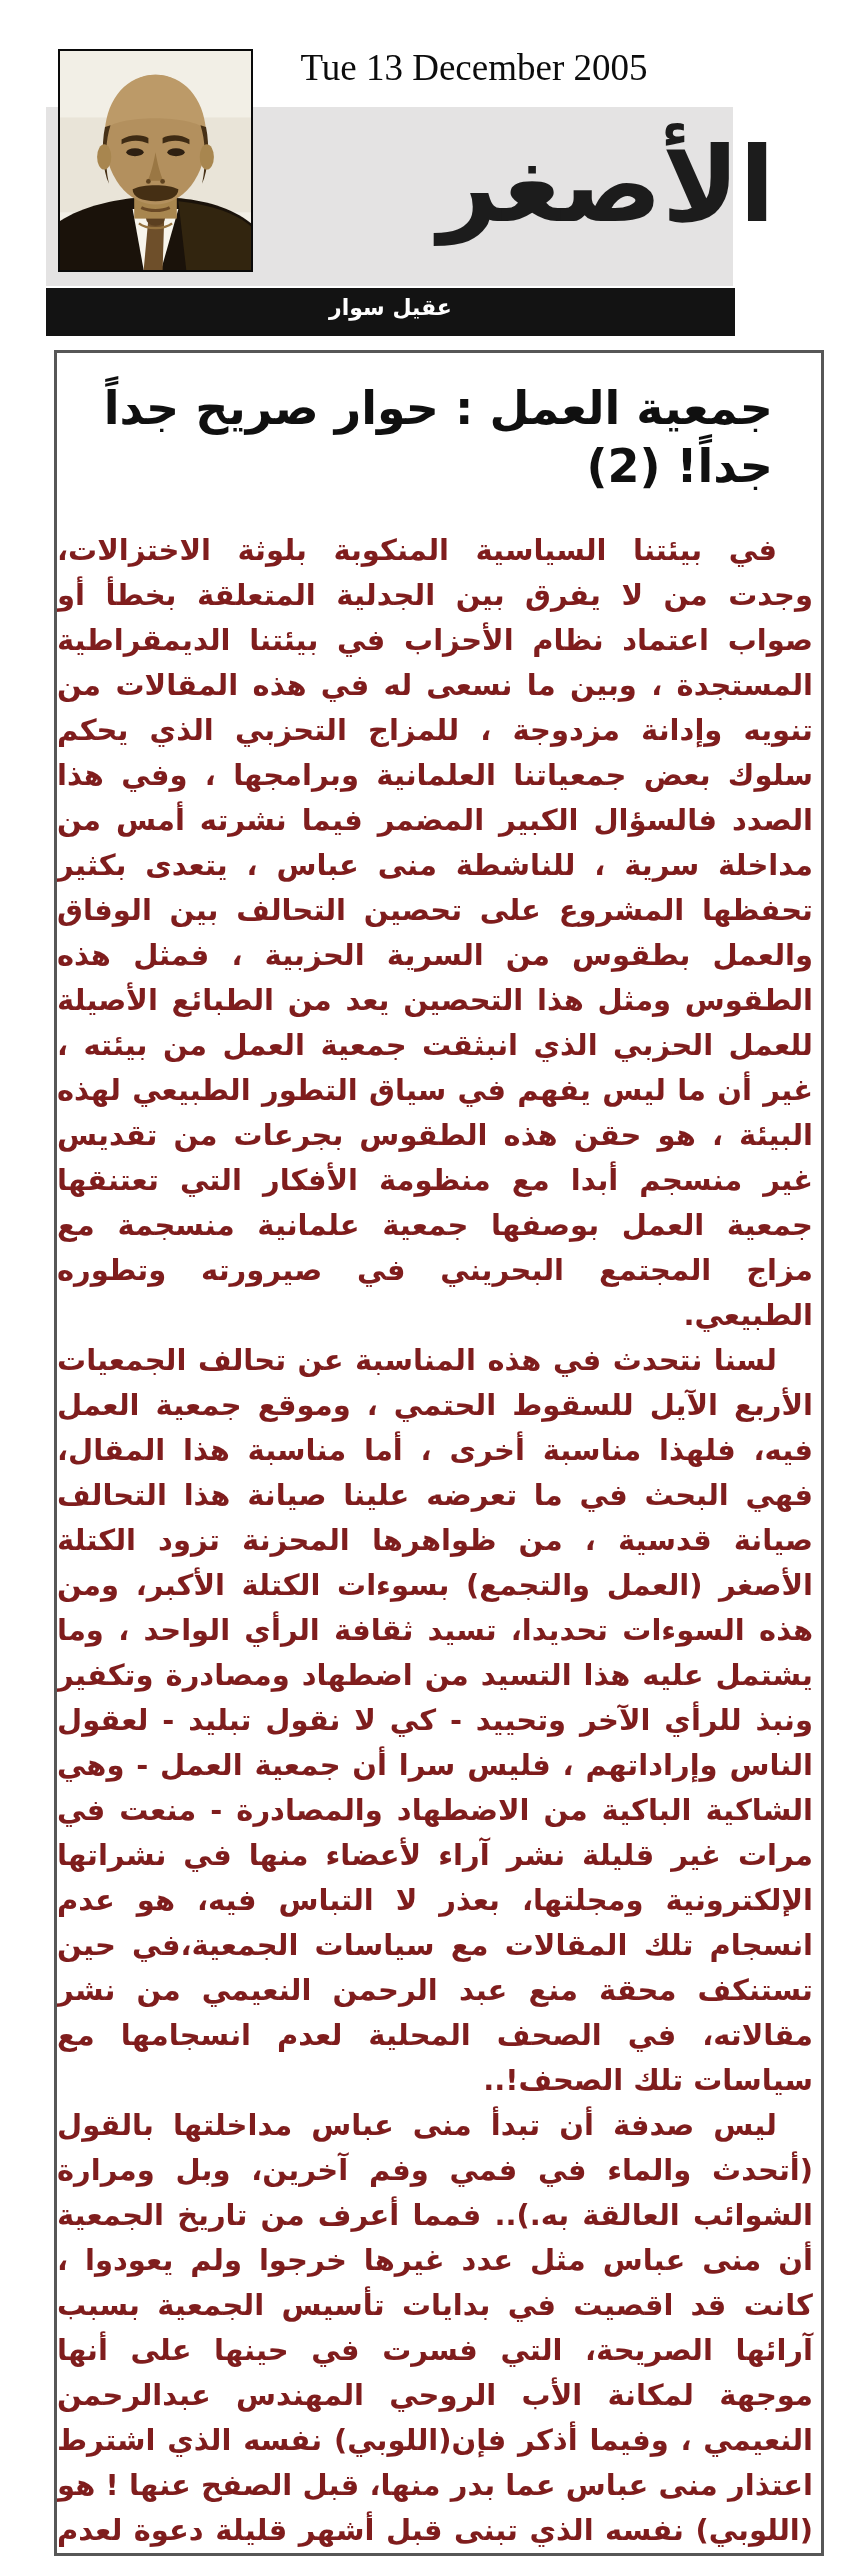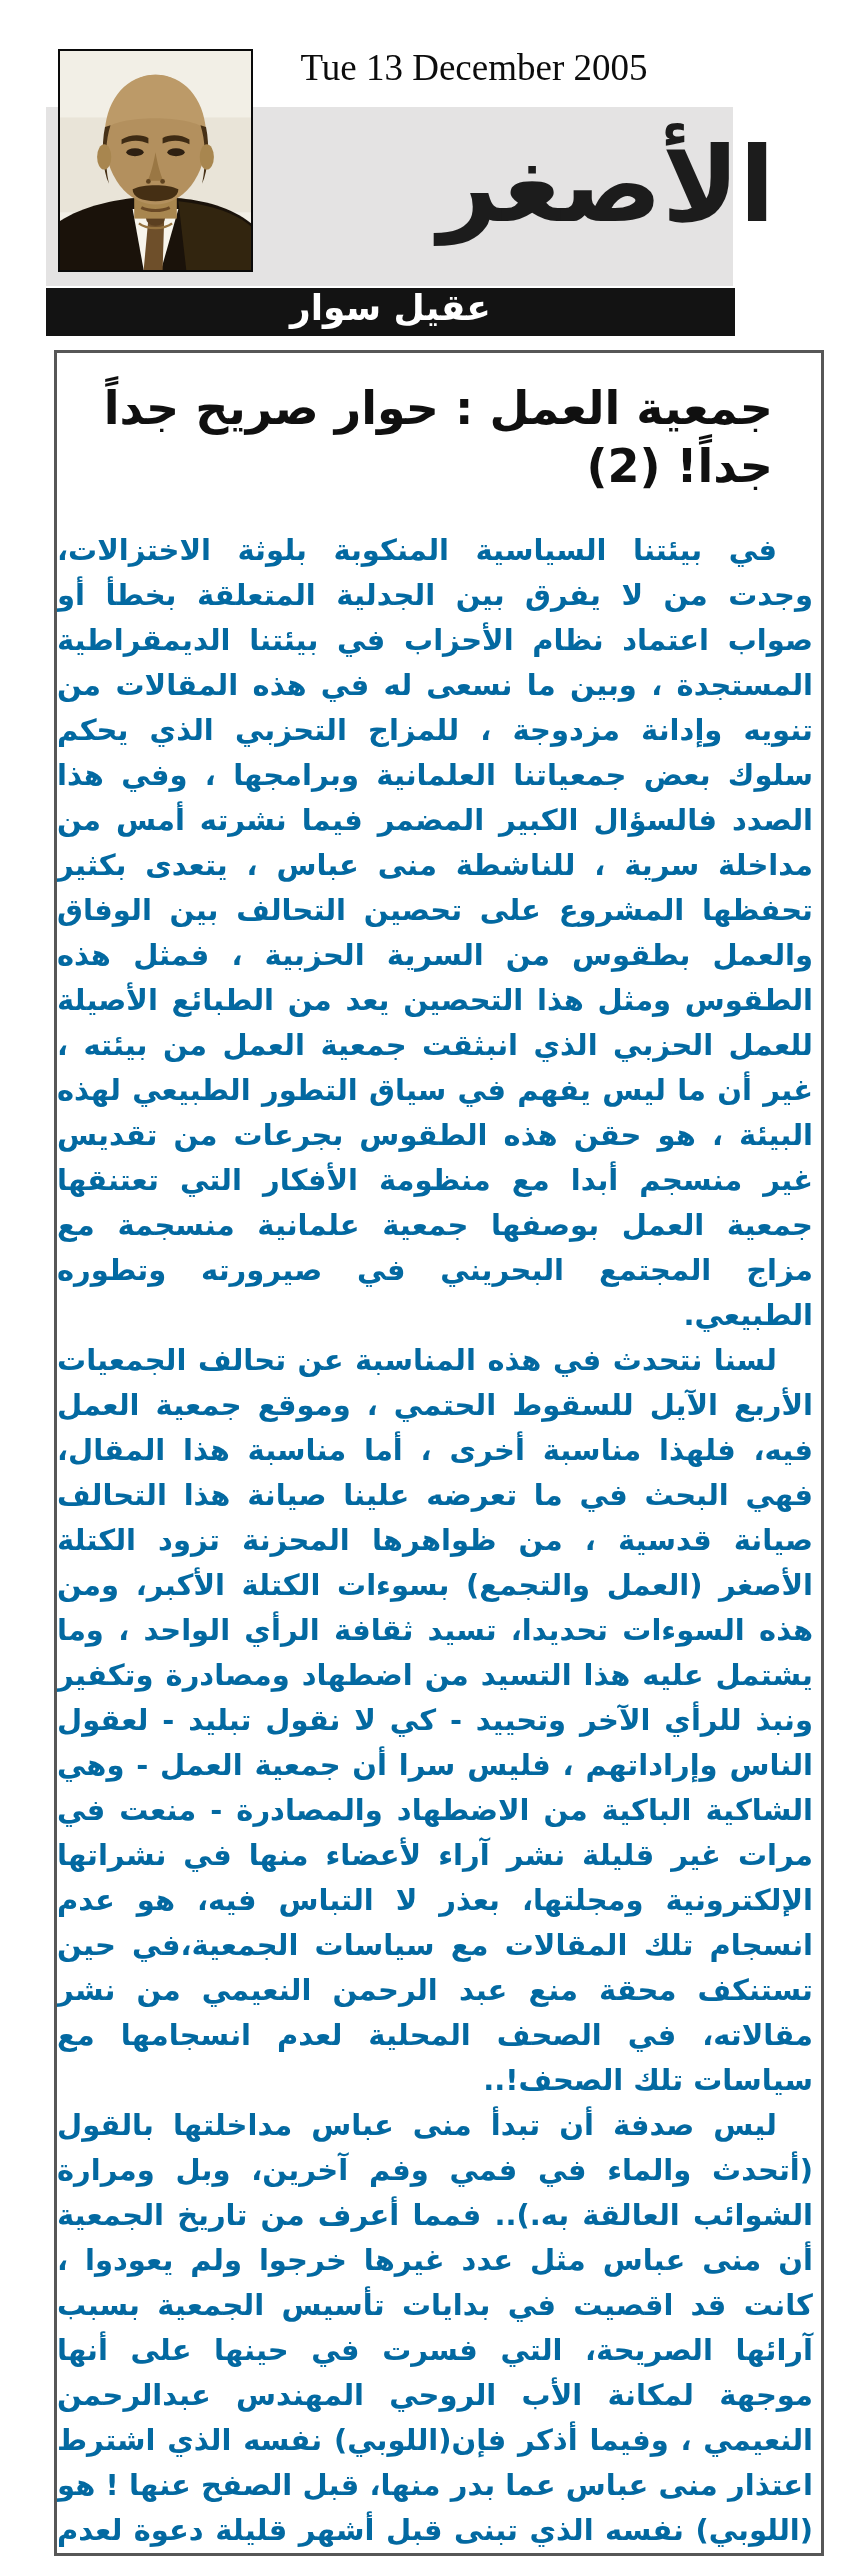--- a/index.html
+++ b/index.html
@@ -9,32 +9,32 @@
   
   .date{position:absolute;left:237px;top:46px;width:474px;text-align:center;
         font-family:"Liberation Serif",serif;font-size:37px;color:#0c0c0c;white-space:nowrap;}
   .gray-band{position:absolute;left:46px;top:107px;width:687px;height:179px;background:#e4e3e3;}
   .masthead{position:absolute;right:89px;top:133px;font-size:104px;font-weight:bold;
             line-height:1;color:#1c1c1c;direction:rtl;white-space:nowrap;}
   .photo{position:absolute;left:58px;top:49px;width:191px;height:219px;border:2.4px solid #0a0a0a;
          background:#f2efe6;}
   .photo svg{display:block;width:100%;height:100%;}
   .author-bar{position:absolute;left:46px;top:288px;width:689px;height:48px;background:#131313;
-              color:#ffffff;font-size:36px;font-weight:bold;line-height:40px;text-align:center;
+              color:#ffffff;font-size:22px;font-weight:bold;line-height:40px;text-align:center;
               direction:rtl;}
 
   
   .article-box{position:absolute;left:54px;top:350px;width:770px;height:2206px;
                box-sizing:border-box;border:3.2px solid #575757;background:#ffffff;
                padding:27px 8px 8px 0;overflow:hidden;}
   .article-title{direction:rtl;text-align:right;padding-right:40px;margin:0 0 33px 0;
                  font-size:46px;font-weight:bold;color:#101010;line-height:1.25;}
   .body-text{direction:rtl;}
   .body-text p{margin:0;font-size:29px;font-weight:bold;line-height:45px;
-               text-align:justify;text-indent:36px;color:#0369a1;}
+               text-align:justify;text-indent:36px;color:#7f1d1d;}
 </style>
 </head>
 <body>
 
 <div id="page">
 
   <div class="date">Tue 13 December 2005</div>
 
   <div class="gray-band"></div>
 

